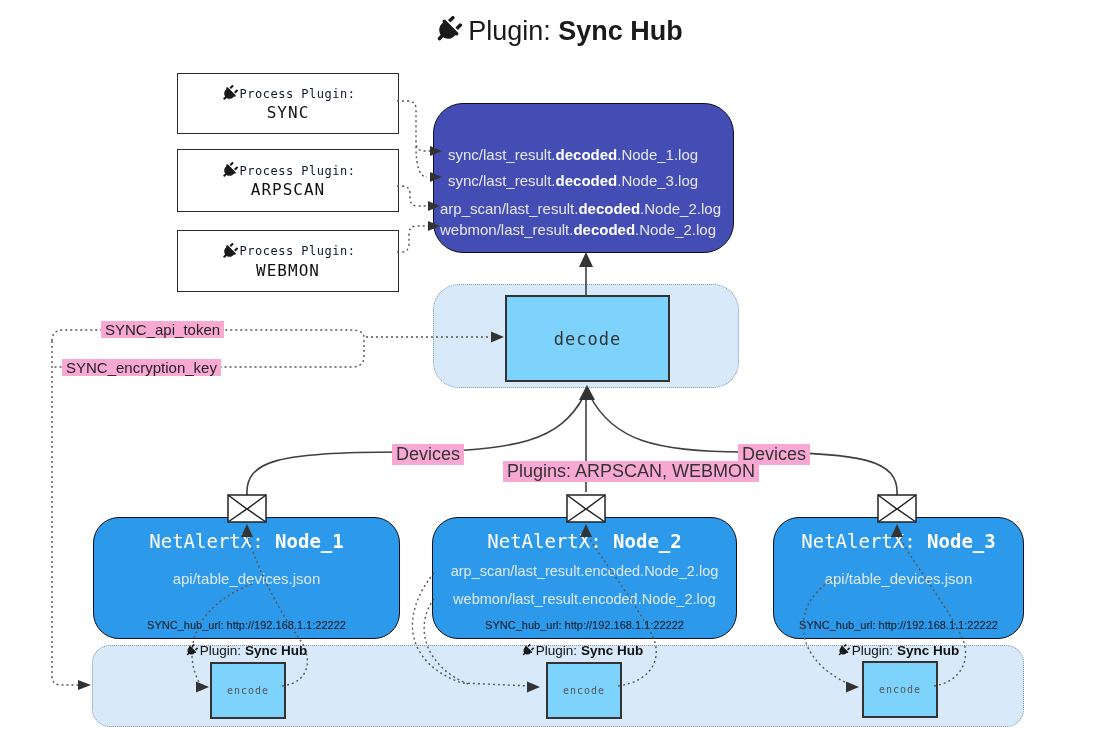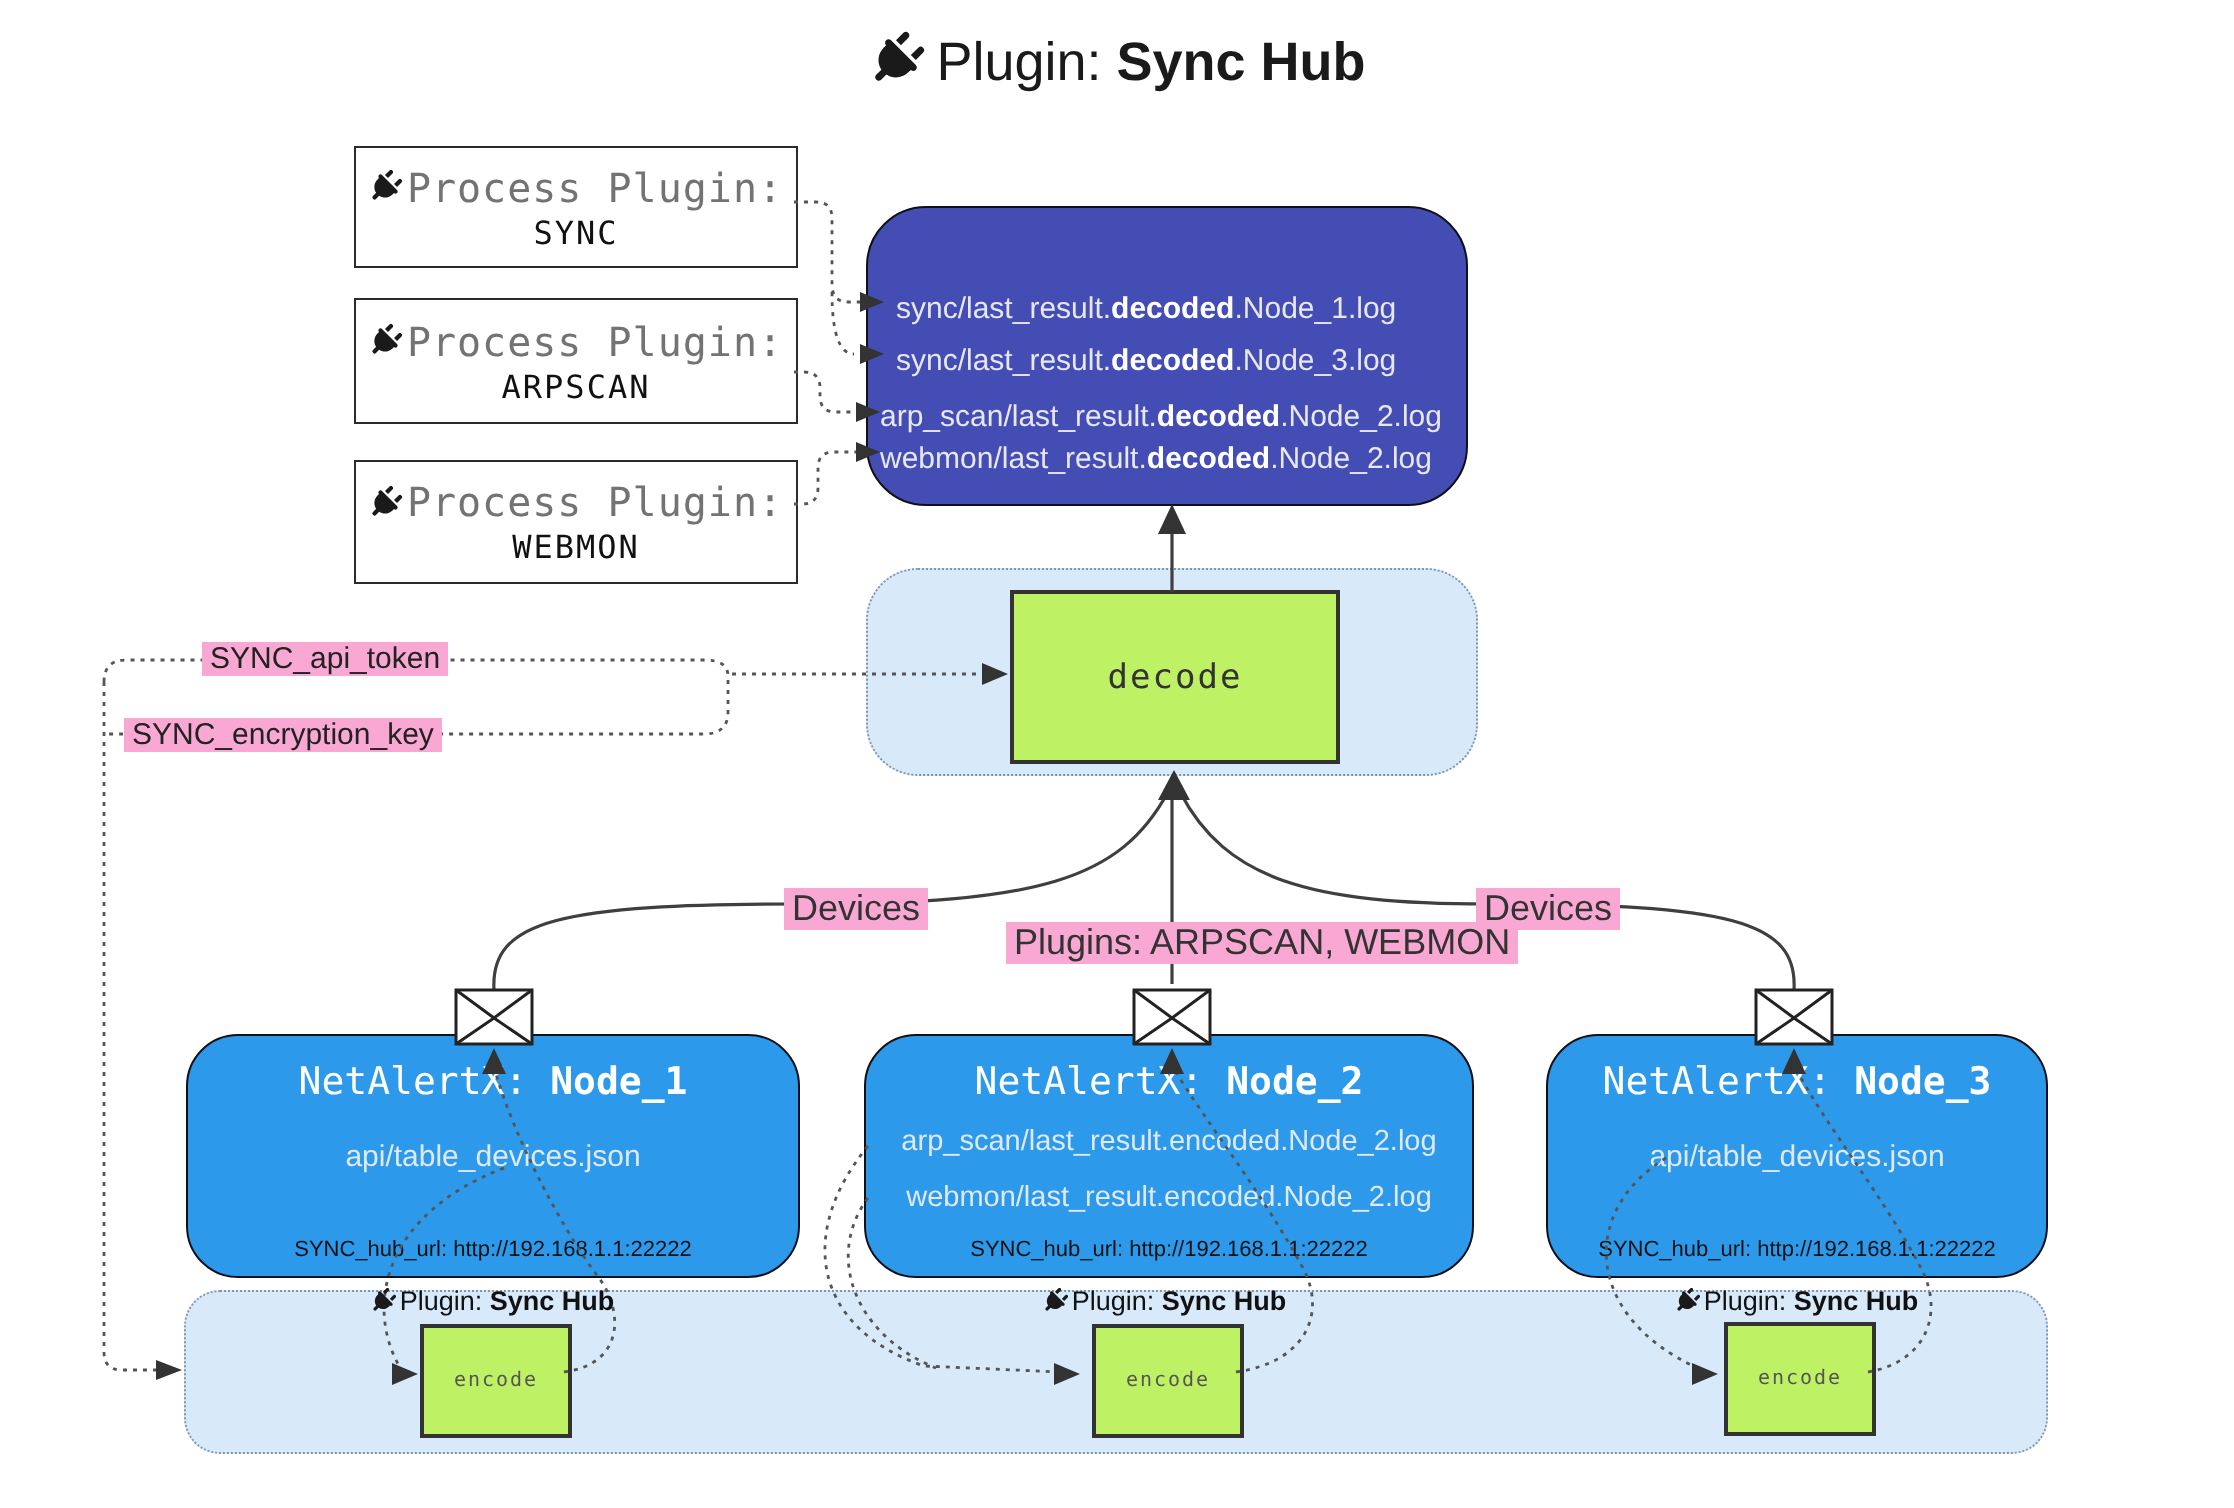--- a/index.html
+++ b/index.html
@@ -11,36 +11,36 @@
 
   
   .page-title{left:0;right:0;top:16px;text-align:center;font-size:27px;color:#1a1a1a;z-index:2;}
   .page-title .plug{width:28px;height:28px;vertical-align:-4px;margin-right:6px;}
 
   .plug{display:inline-block;transform:rotate(45deg);}
 
   
   .pbox{width:220px;background:#fff;border:1.6px solid #2b2b2b;z-index:1;
         display:flex;flex-direction:column;align-items:center;justify-content:center;gap:1px;}
-  .pbox .l1{font-size:20px;letter-spacing:.5px;color:#737373;display:flex;align-items:center;}
+  .pbox .l1{font-size:12px;letter-spacing:.5px;color:#0f172a;display:flex;align-items:center;}
   .pbox .l1 .plug{width:17px;height:17px;margin-right:2px;}
   .pbox .l2{font-size:16px;letter-spacing:1px;color:#111;}
 
   
   .hub{left:433px;top:103px;width:299px;height:148px;background:var(--hub_fill,#444db4);
        border:1.6px solid #101018;border-radius:30px;z-index:1;}
   .hub-title{position:absolute;left:0;right:0;top:12px;text-align:center;font-size:19px;color:#fff;}
   .hub-log{position:absolute;font-size:15px;color:#e7e7ee;white-space:nowrap;}
   .hub-log .logbold{font-weight:bold;color:#fff;}
   .hub-url{left:433px;top:79px;width:299px;text-align:center;font-size:11px;color:#222;z-index:1;margin-top:44px;}
 
   
   .band{background:var(--band_fill,#d8e9fa);border:1.6px dotted var(--band_border,#7e96ad);z-index:0;}
   .decode-band{left:433px;top:284px;width:304px;height:102px;border-radius:26px;}
-  .proc-box{background:#bef264;border:2px solid #333;display:flex;align-items:center;justify-content:center;z-index:1;}
+  .proc-box{background:#7dd3fc;border:2px solid #333;display:flex;align-items:center;justify-content:center;z-index:1;}
   .decode-box{left:505px;top:295px;width:161px;height:83px;font-size:17px;color:#333;letter-spacing:1px;}
 
   
   .lbl{z-index:6;background:#f9a8d4;padding:0 4px;white-space:nowrap;color:#222;}
   .token-lbl{font-size:15px;}
   .edge-lbl{font-size:18px;color:#333;}
 
   
   .node{height:120px;background:var(--node_fill,#2d99eb);border:1.6px solid #101018;border-radius:26px;z-index:1;}
   .node-title{position:absolute;left:0;right:0;top:12px;text-align:center;font-size:19px;color:#fff;white-space:nowrap;}

